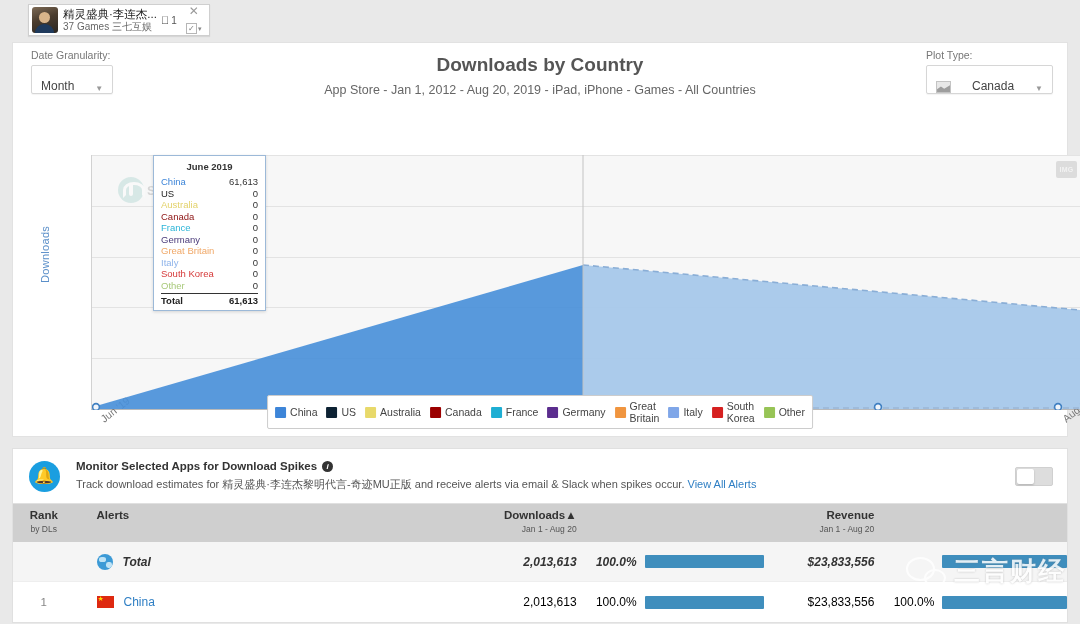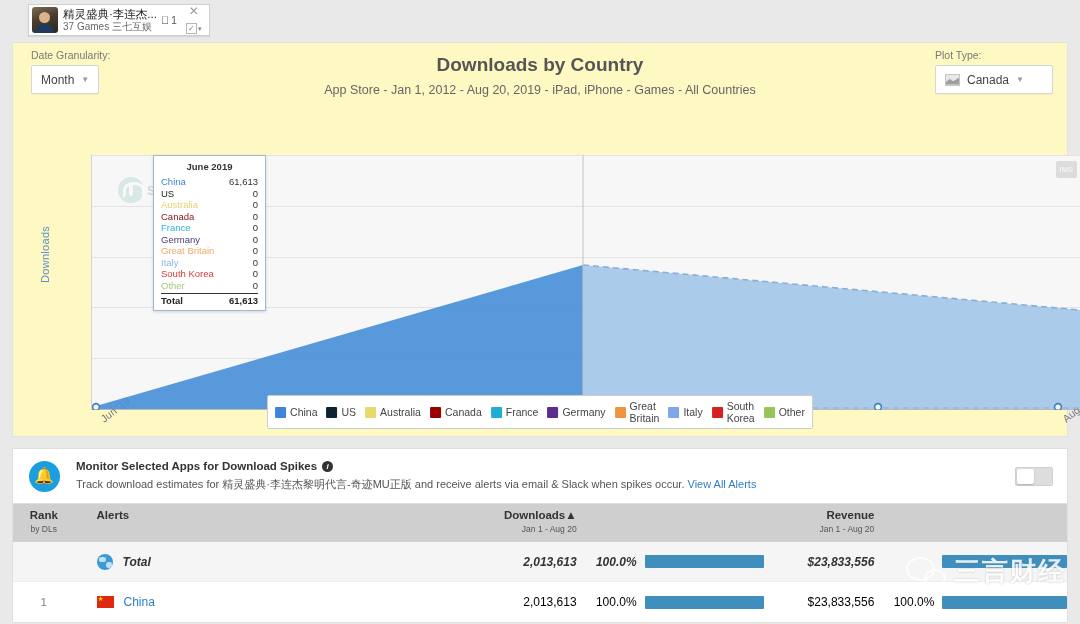--- a/index.html
+++ b/index.html
@@ -40,30 +40,30 @@
   .app-plat { font-size: 10px; color: #555; margin: 0 6px 0 4px; white-space: nowrap; display:flex; align-items:center; gap:2px;}
   .apple-glyph { font-size: 11px; color:#444; }
   .chip-ctrl { width: 22px; display:flex; flex-direction:column; align-items:center; justify-content:space-between; height:28px; }
   .chip-x { font-size: 12px; color: #9a9a9a; line-height: 10px; cursor:pointer;}
   .chip-chk { display:flex; align-items:center; gap:1px; }
   .chk-box { width:11px; height:11px; border:1px solid #b6b6b6; background:#fff; font-size:8px; color:#7a7a7a; text-align:center; line-height:10px;}
   .chip-caret { font-size: 7px; color:#888; }
 
   
   #chart-panel {
-    margin: 0 12px; background: #fef9c3;
+    margin: 0 12px; background: #ffffff;
     height: 395px; position: relative;
     border: 1px solid #e2e2e2;
   }
   .granularity { position: absolute; left: 18px; top: 6px; }
   .field-label { font-size: 10.5px; color: #777; margin-bottom: 4px; }
   .select-box {
     background: #fff; border: 1px solid #d6d6d6; border-radius: 2px;
-    height: 29px; display: inline-flex; align-items: center;
-    padding: 0 9px; font-size: 12px; color: #444; gap: 7px;
+    height: 29px; display: inline-flex; align-items: flex-end;
+    padding: 0 9px; font-size: 12px; color: #444; gap: 21px;
     box-shadow: 0 1px 1px rgba(0,0,0,.05); cursor: pointer;
   }
   .sel-caret { font-size: 8px; color: #999; }
   .plot-type { position: absolute; right: 14px; top: 6px; text-align: left; margin-left: 28px; }
   .plot-type .select-box { min-width: 118px; justify-content: flex-start; }
   .stacked-glyph {
     width: 15px; height: 12px; background: #e8e8e8; border: 1px solid #c4c4c4;
     position: relative; overflow: hidden; flex: 0 0 auto;
   }
   .stacked-glyph::after {

